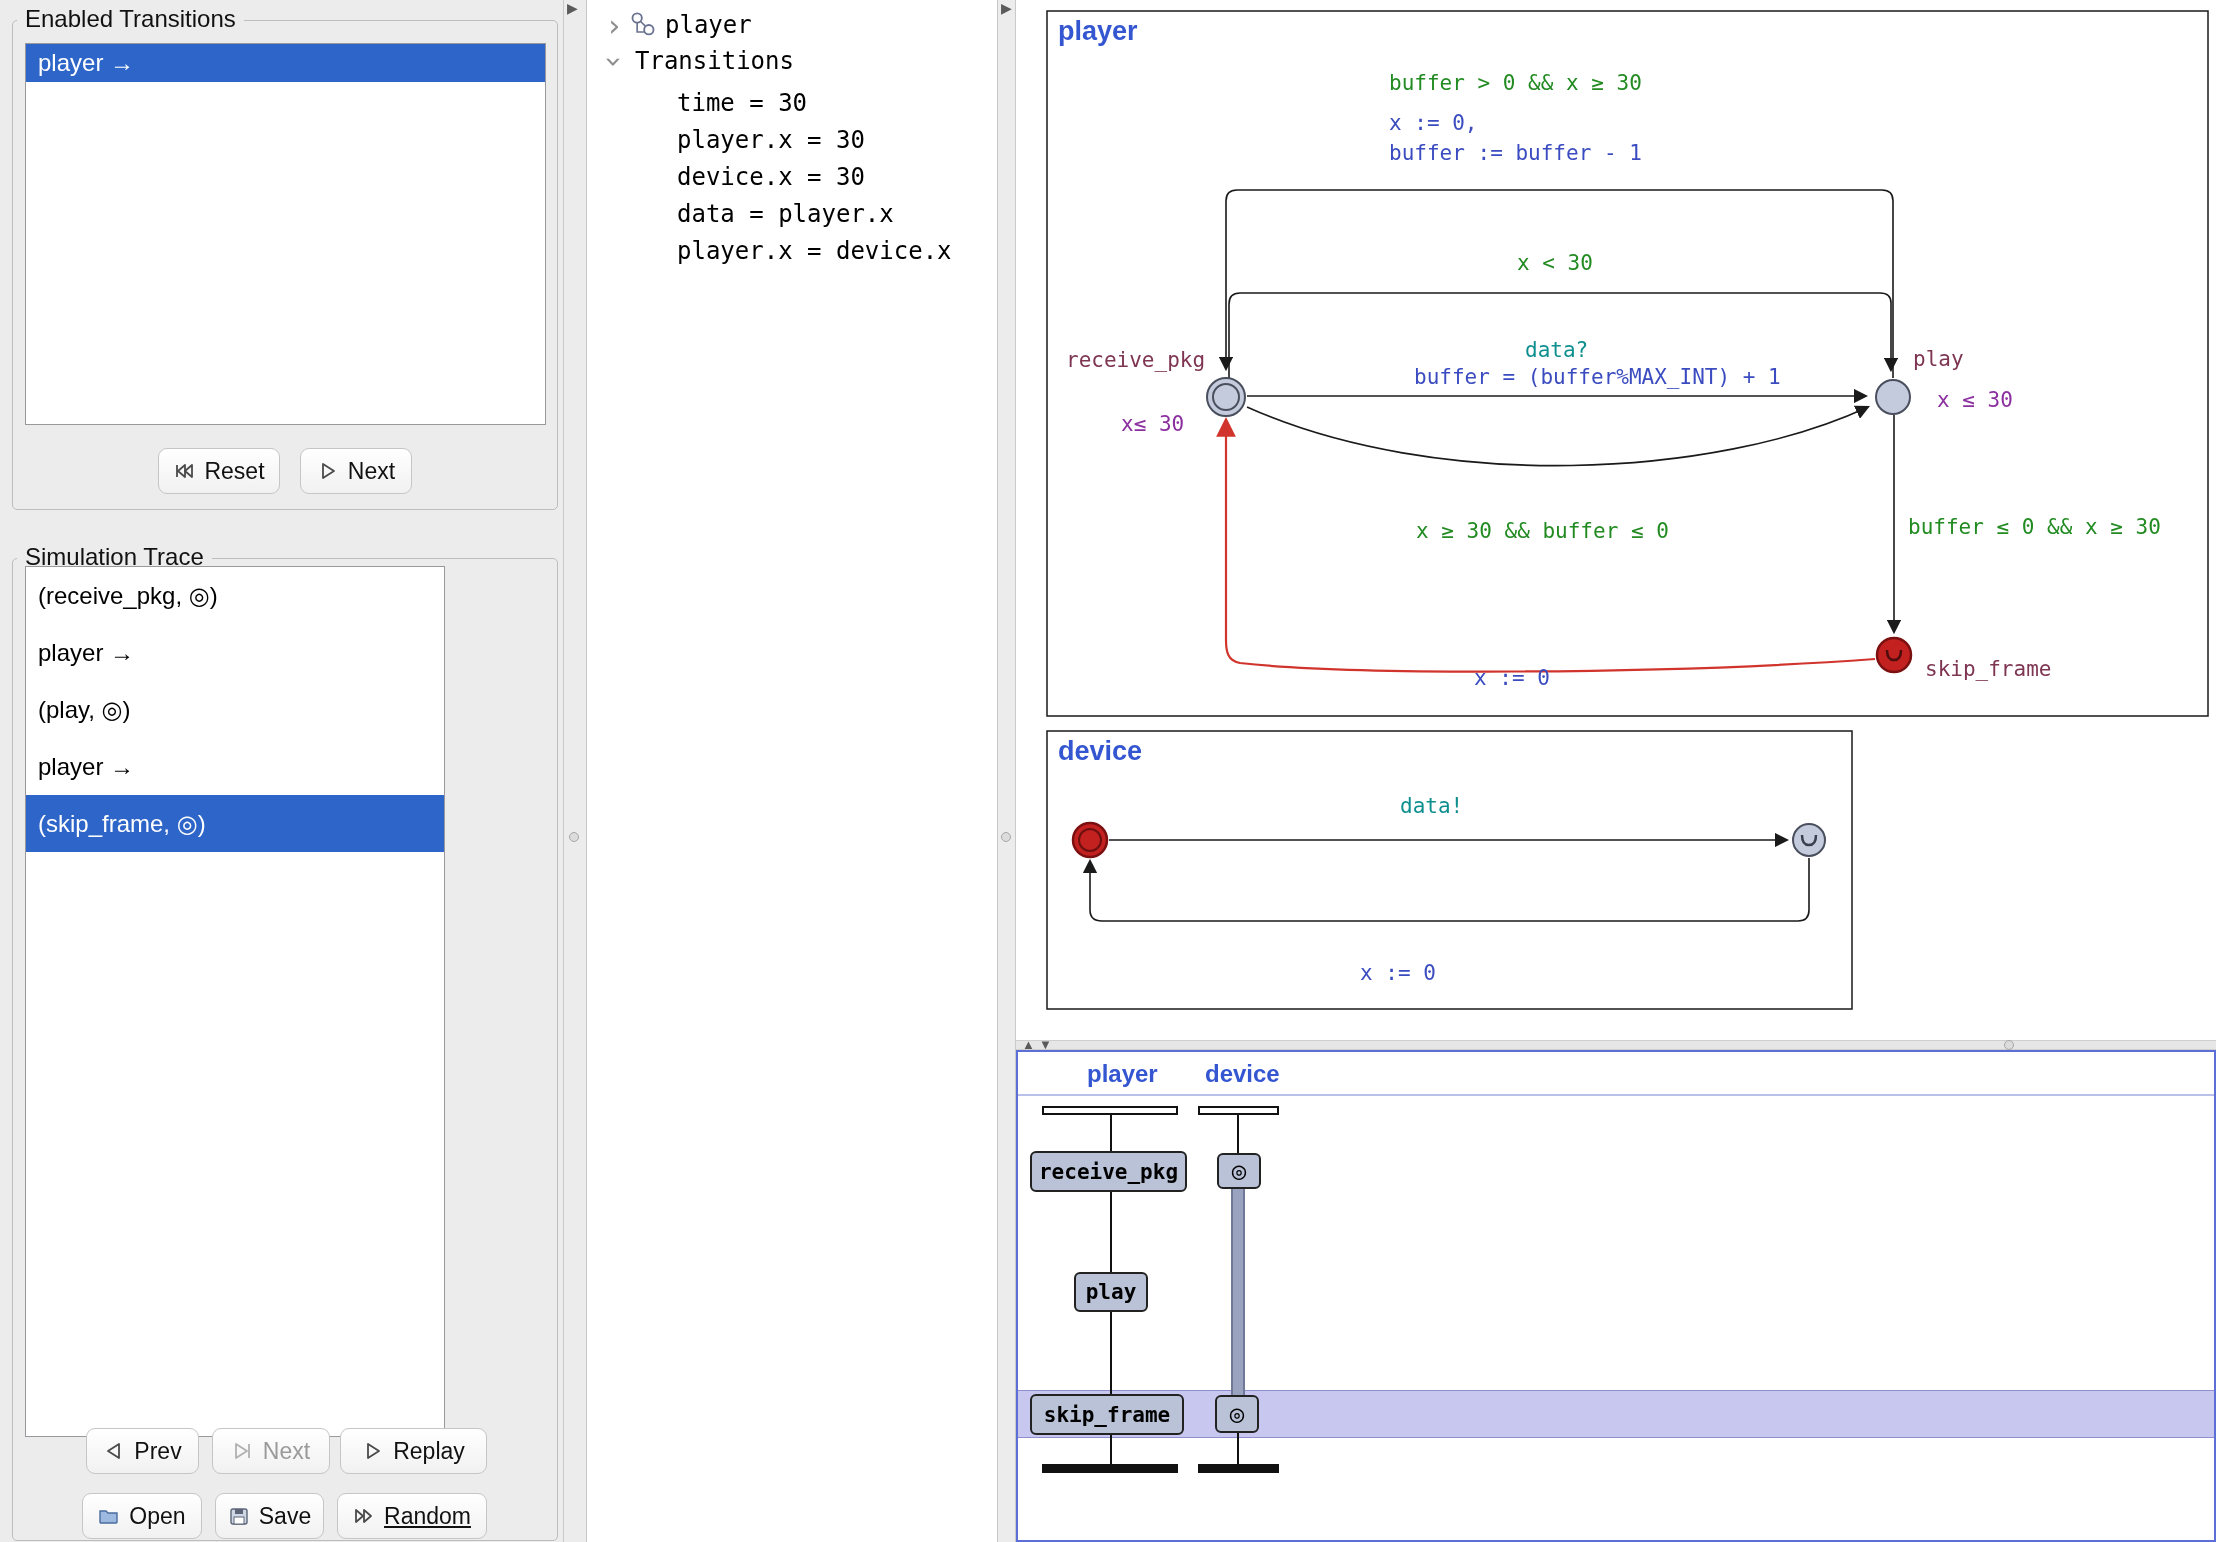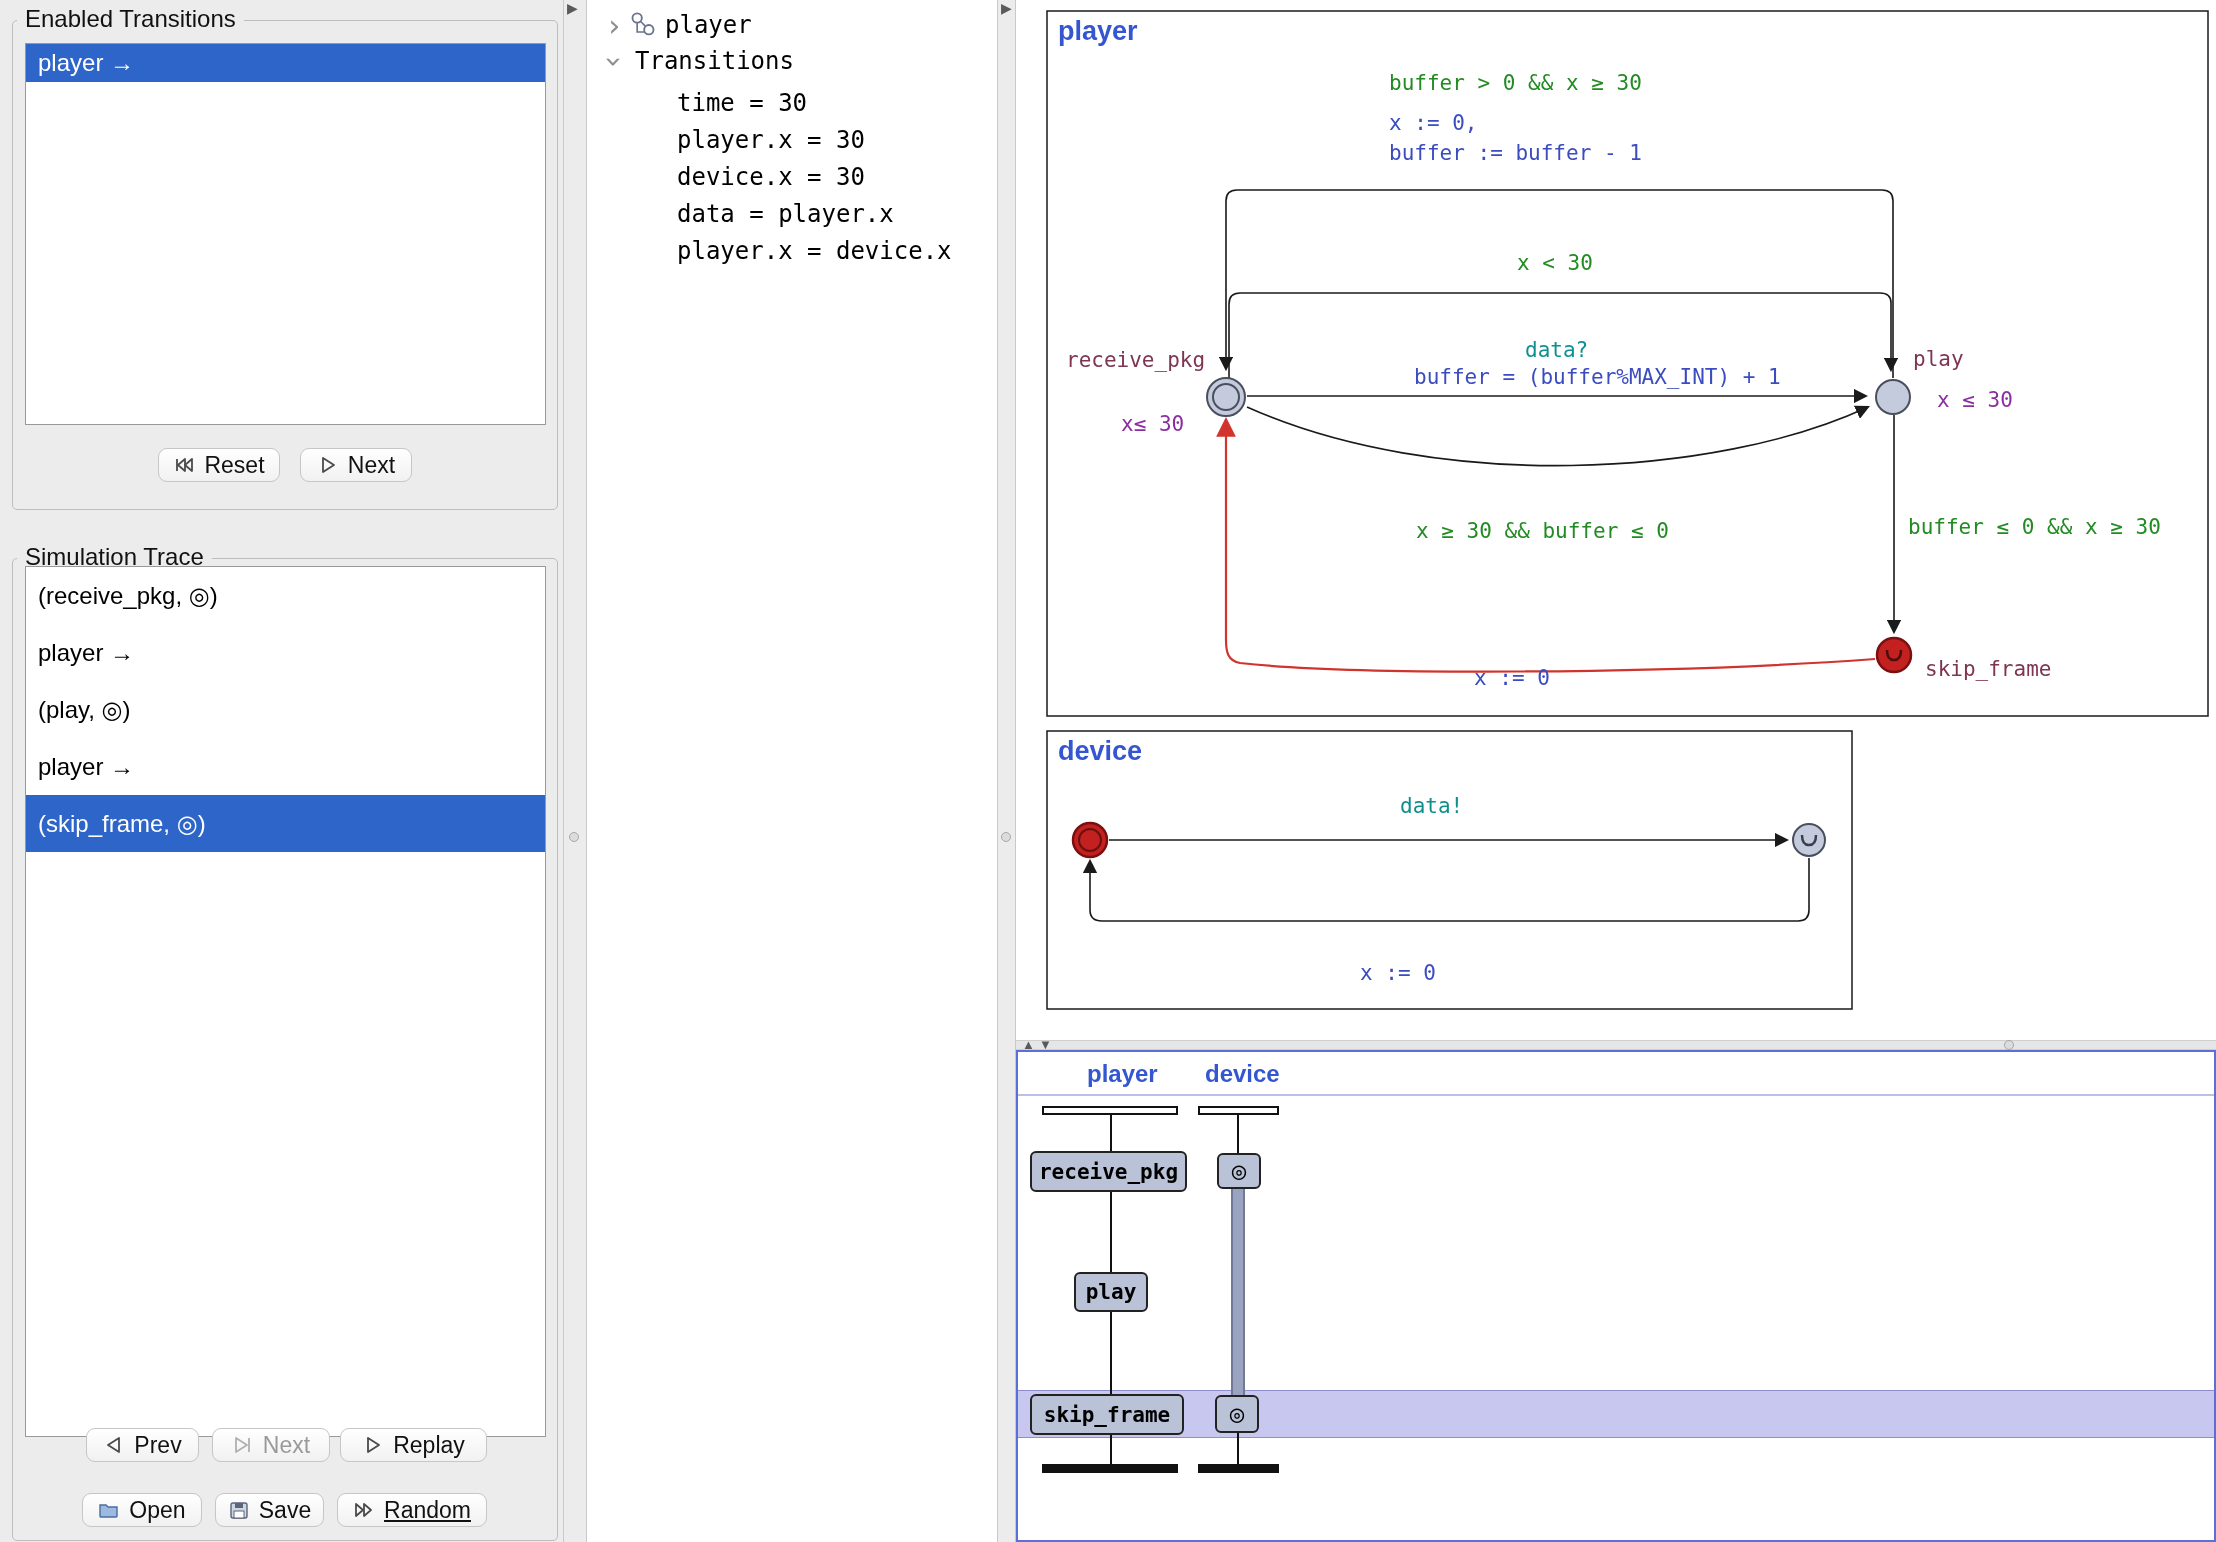--- a/index.html
+++ b/index.html
@@ -6,21 +6,21 @@
   html,body { width:2216px; height:1542px; }
   body { position:relative; overflow:hidden; background:#ececec; font-family:"Liberation Sans",sans-serif; color:#111; }
 
   
   .left-panel { position:absolute; left:0; top:0; width:563px; height:1542px; background:#ececec; }
   .group { position:absolute; border:1px solid #bdbdbd; border-radius:5px; }
   .group-title { position:absolute; top:-16px; left:4px; background:#ececec; padding:0 8px; font-size:24px; color:#111; white-space:nowrap; }
   .list { position:absolute; background:#fff; border:1px solid #98989d; overflow:hidden; }
   .list-item { font-size:24px; padding-left:12px; color:#000; white-space:nowrap; }
   .list-item.sel { background:#2e65c8; color:#fff; }
-  .btn { position:absolute; height:34px; background:linear-gradient(#ffffff,#f1f1f1); border:1px solid #c6c6c6; border-radius:9px; font-size:23px; color:#111; display:flex; align-items:center; justify-content:center; gap:9px; font-family:"Liberation Sans",sans-serif; cursor:default; }
+  .btn { position:absolute; height:46px; background:linear-gradient(#ffffff,#f1f1f1); border:1px solid #c6c6c6; border-radius:9px; font-size:23px; color:#111; display:flex; align-items:center; justify-content:center; gap:9px; font-family:"Liberation Sans",sans-serif; cursor:default; }
   .btn.disabled { color:#9a9a9a; }
   .ic { width:22px; height:22px; flex:0 0 auto; }
   .ics { fill:none; stroke:#4a4a4a; stroke-width:1.8; stroke-linejoin:round; }
   .btn.disabled .ics { stroke:#b0b0b0; }
 
   
   .vdiv { position:absolute; top:0; height:1542px; background:#ececec; border-left:1px solid #c9c9c9; border-right:1px solid #c9c9c9; }
   .vdiv .arrow { position:absolute; top:0px; left:3px; font-size:14px; color:#5a5a5a; }
   .handle-dot { position:absolute; width:10px; height:10px; border-radius:50%; background:#dcdcdc; border:1px solid #a7a7a7; }
   .hsplit { position:absolute; left:1016px; top:1040px; width:1200px; height:10px; background:#e6e6e6; border-top:1px solid #cfcfcf; border-bottom:1px solid #cfcfcf; }
@@ -83,21 +83,21 @@
       <button class="btn" style="left:287px;top:427px;width:112px;">
         <svg class="ic" viewBox="0 0 22 22">
             <path class="ics" d="M6 4 L17 11 L6 18 Z"></path>
           </svg>
         <span>Next</span>
       </button>
     </div>
 
     <div class="group" style="left:12px;top:558px;width:546px;height:983px;">
       <div class="group-title">Simulation Trace</div>
-      <div class="list" style="left:12px;top:7px;width:521px;height:871px;">
+      <div class="list" style="left:12px;top:7px;width:420px;height:871px;">
         <div class="list-item" style="height:57px;line-height:57px;">(receive_pkg, ◎)</div>
         <div class="list-item" style="height:57px;line-height:57px;">player →</div>
         <div class="list-item" style="height:57px;line-height:57px;">(play, ◎)</div>
         <div class="list-item" style="height:57px;line-height:57px;">player →</div>
         <div class="list-item sel" style="height:57px;line-height:57px;">(skip_frame, ◎)</div>
       </div>
       <button class="btn" style="left:73px;top:869px;width:113px;">
         <svg class="ic" viewBox="0 0 22 22">
             <path class="ics" d="M16 4 L5 11 L16 18 Z"></path>
           </svg>

